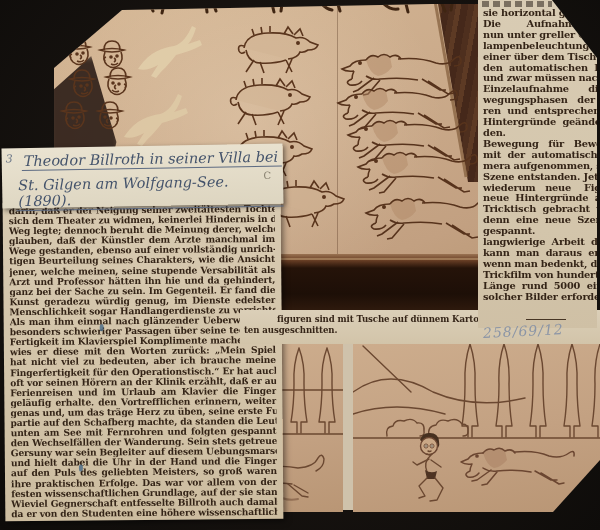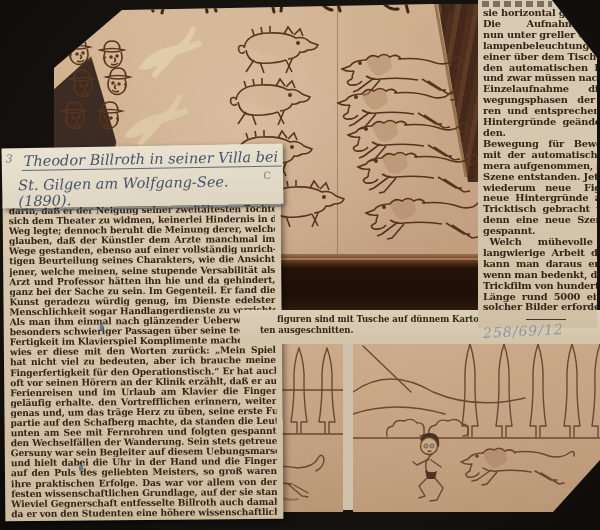--- a/index.html
+++ b/index.html
@@ -51,21 +51,21 @@
   .lline{font-size:9.15px;line-height:10.1px;letter-spacing:-.15px;white-space:nowrap;
     text-align:justify;text-align-last:justify;overflow:hidden;}
   .lline:last-child{text-align-last:left;}
   .blot{width:4px;height:7px;background:#3f6486;border-radius:50% 40% 60% 50%;opacity:.75;}
 
   
   #caption-strip{left:240px;top:310px;width:360px;height:34px;z-index:26;
     background:linear-gradient(180deg,#dbcfb8,#d2c4a9);}
   .capline{position:absolute;font-size:8.6px;line-height:9.5px;letter-spacing:-.1px;white-space:nowrap;}
   #cap1{left:37px;top:5px;}
-  #cap2{left:4px;top:16px;margin-left:16px;}
+  #cap2{left:4px;top:16px;}
   #inv-number{left:483px;top:323px;z-index:40;font-style:italic;
     font-family:"DejaVu Serif", serif;font-size:14px;color:#8b95a6;
     transform:rotate(-3deg);letter-spacing:1px;}
 
   
   #label{left:2px;top:146px;width:281px;height:60px;z-index:35;transform:rotate(-1deg);
     background:linear-gradient(178deg,#eae3d1,#ddd5c0);box-shadow:2px 2px 5px rgba(0,0,0,.5);}
   .script{font-family:"DejaVu Serif", serif;font-style:italic;color:#44536b;}
   #label .margin-note{position:absolute;left:4px;top:4px;font-size:11px;color:#6d7889;}
   #lab1{position:absolute;left:20px;top:5px;font-size:14.5px;
@@ -424,21 +424,20 @@
         <div class="rline">den.</div>
         <div class="rline">Bewegung   für   Beweg</div>
         <div class="rline">mit  der  automatischen</div>
         <div class="rline">mera aufgenommen, so ist</div>
         <div class="rline">Szene entstanden. Jetzt mü</div>
         <div class="rline">wiederum   neue    Figu</div>
         <div class="rline">neue  Hintergründe  auf</div>
         <div class="rline">Tricktisch  gebracht  wer</div>
         <div class="rline">denn  eine  neue  Szene</div>
         <div class="rline">gespannt.</div>
-        <div class="rline">  Welch     mühevolle</div>
         <div class="rline">langwierige  Arbeit  dies</div>
         <div class="rline">kann  man  daraus  erse</div>
         <div class="rline">wenn man bedenkt, daß</div>
         <div class="rline">Trickfilm von hundert M</div>
         <div class="rline">Länge  rund  5000  eing</div>
         <div class="rline">solcher Bilder erfordert.</div>
       </div>
     <div id="col-rule" class="abs"></div>
   </div>
 

